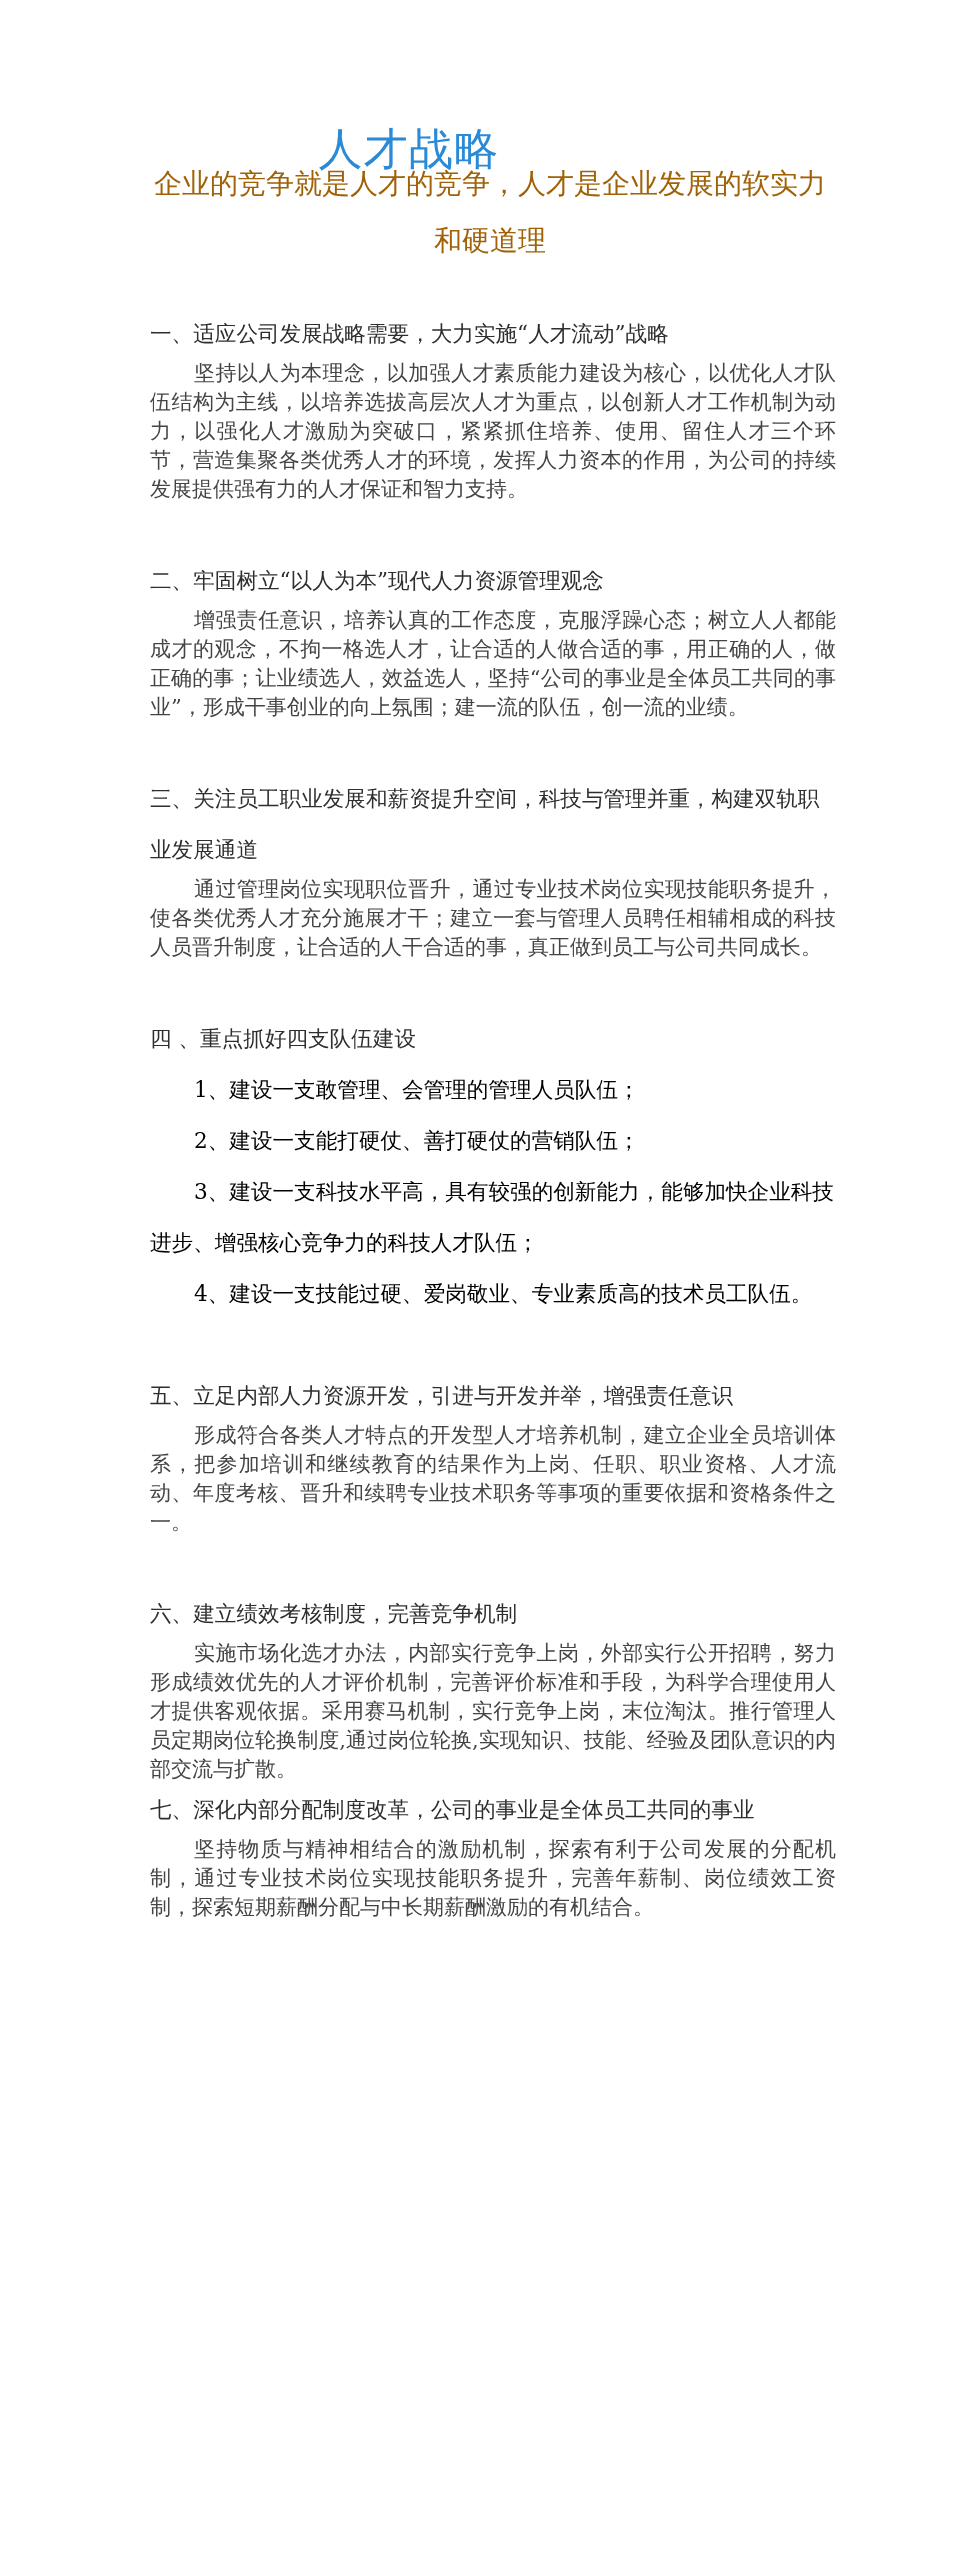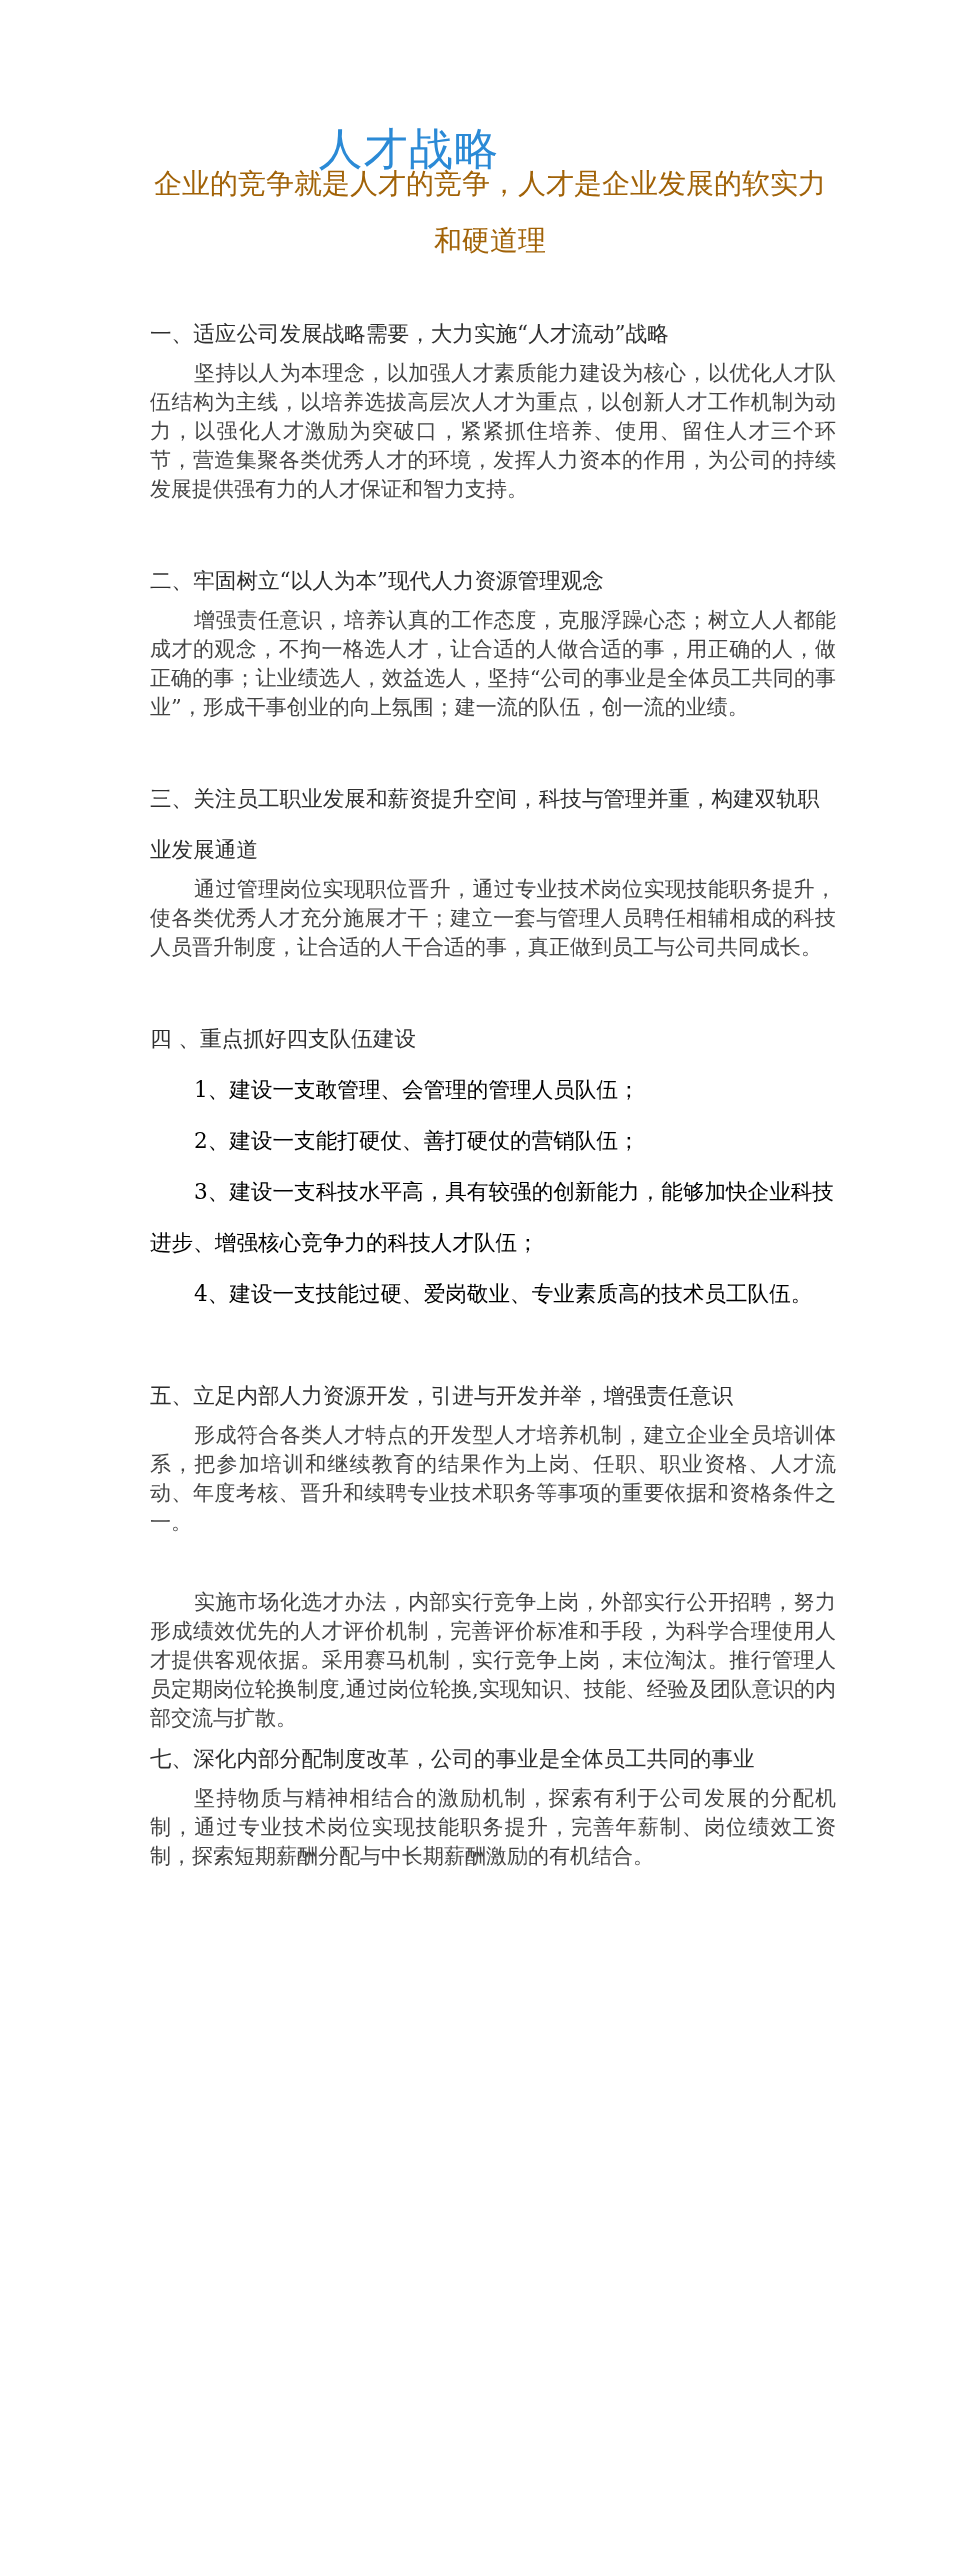--- a/index.html
+++ b/index.html
@@ -44,20 +44,21 @@
     <p class="item">3、建设一支科技水平高，具有较强的创新能力，能够加快企业科技进步、增强核心竞争力的科技人才队伍；</p>
     <p class="item">4、建设一支技能过硬、爱岗敬业、专业素质高的技术员工队伍。</p>
   </section>
   <div class="gap-lg"></div>
   <section>
     <p class="heading">五、立足内部人力资源开发，引进与开发并举，增强责任意识</p>
     <p class="para">形成符合各类人才特点的开发型人才培养机制，建立企业全员培训体系，把参加培训和继续教育的结果作为上岗、任职、职业资格、人才流动、年度考核、晋升和续聘专业技术职务等事项的重要依据和资格条件之一。</p>
   </section>
   <div class="gap-lg"></div>
   <section>
+    <p class="heading">六、建立绩效考核制度，完善竞争机制</p>
     <p class="para">实施市场化选才办法，内部实行竞争上岗，外部实行公开招聘，努力形成绩效优先的人才评价机制，完善评价标准和手段，为科学合理使用人才提供客观依据。采用赛马机制，实行竞争上岗，末位淘汰。推行管理人员定期岗位轮换制度,通过岗位轮换,实现知识、技能、经验及团队意识的内部交流与扩散。</p>
   </section>
   <section>
     <p class="heading">七、深化内部分配制度改革，公司的事业是全体员工共同的事业</p>
     <p class="para">坚持物质与精神相结合的激励机制，探索有利于公司发展的分配机制，通过专业技术岗位实现技能职务提升，完善年薪制、岗位绩效工资制，探索短期薪酬分配与中长期薪酬激励的有机结合。</p>
   </section>
 </div>
 
 
 </body></html>

